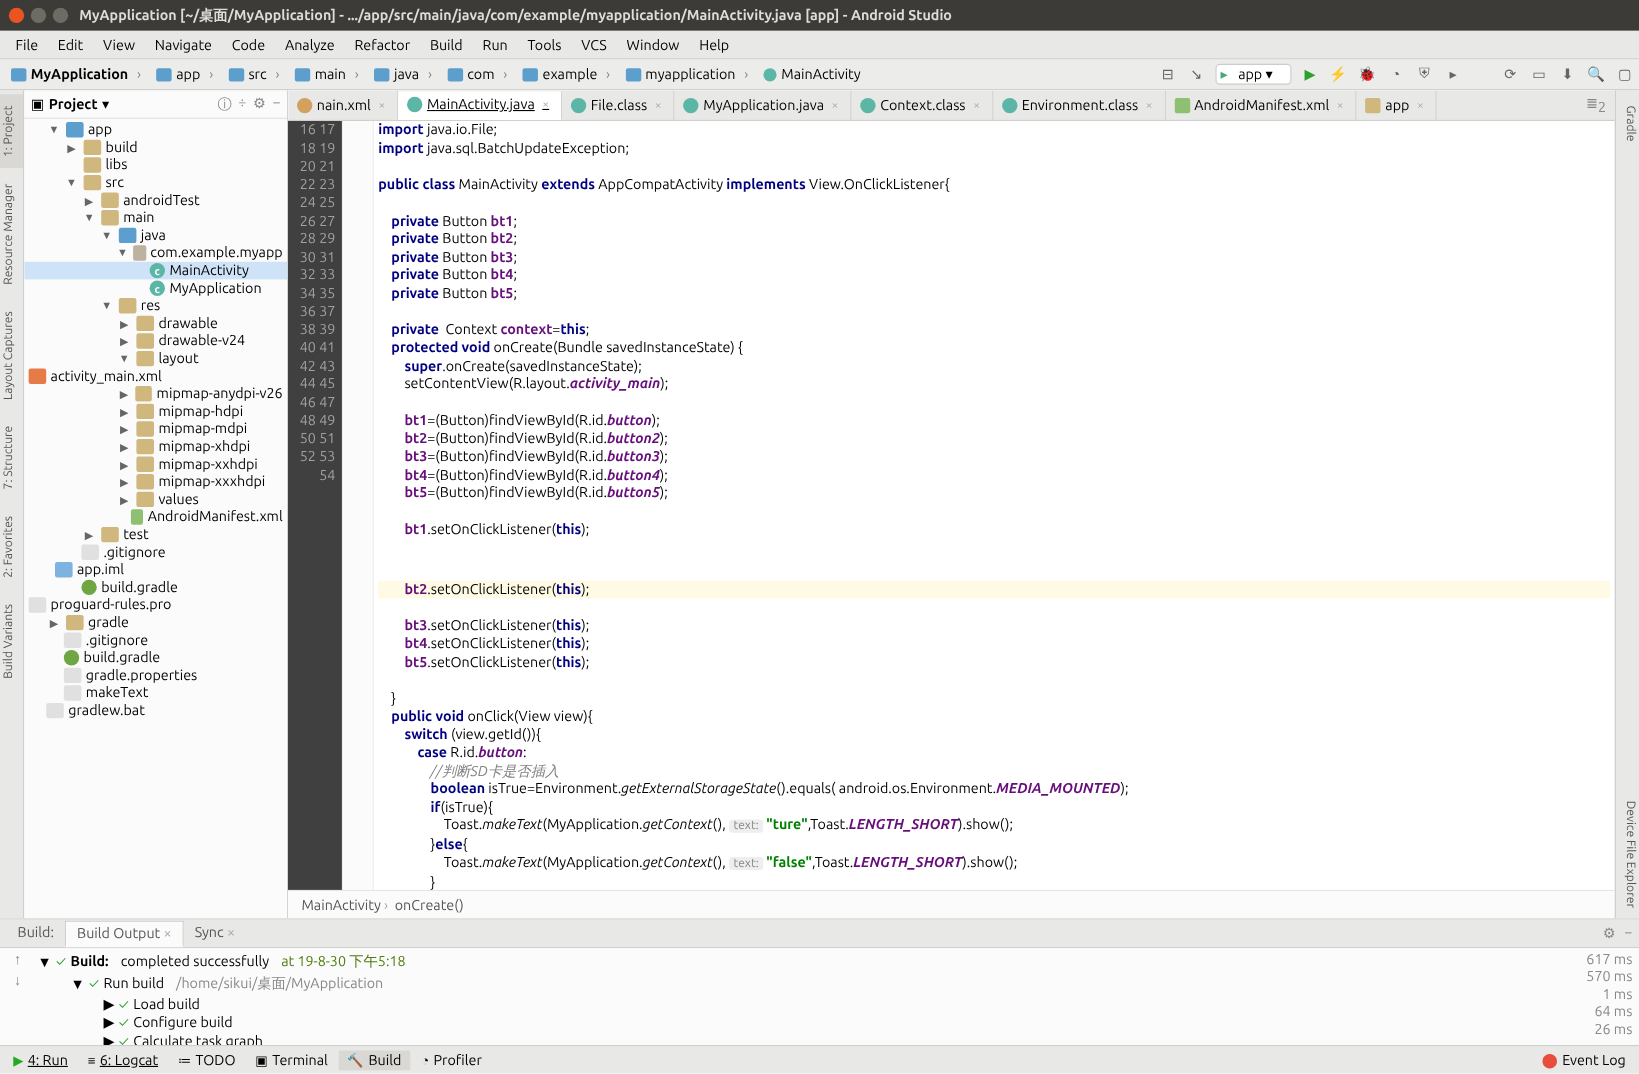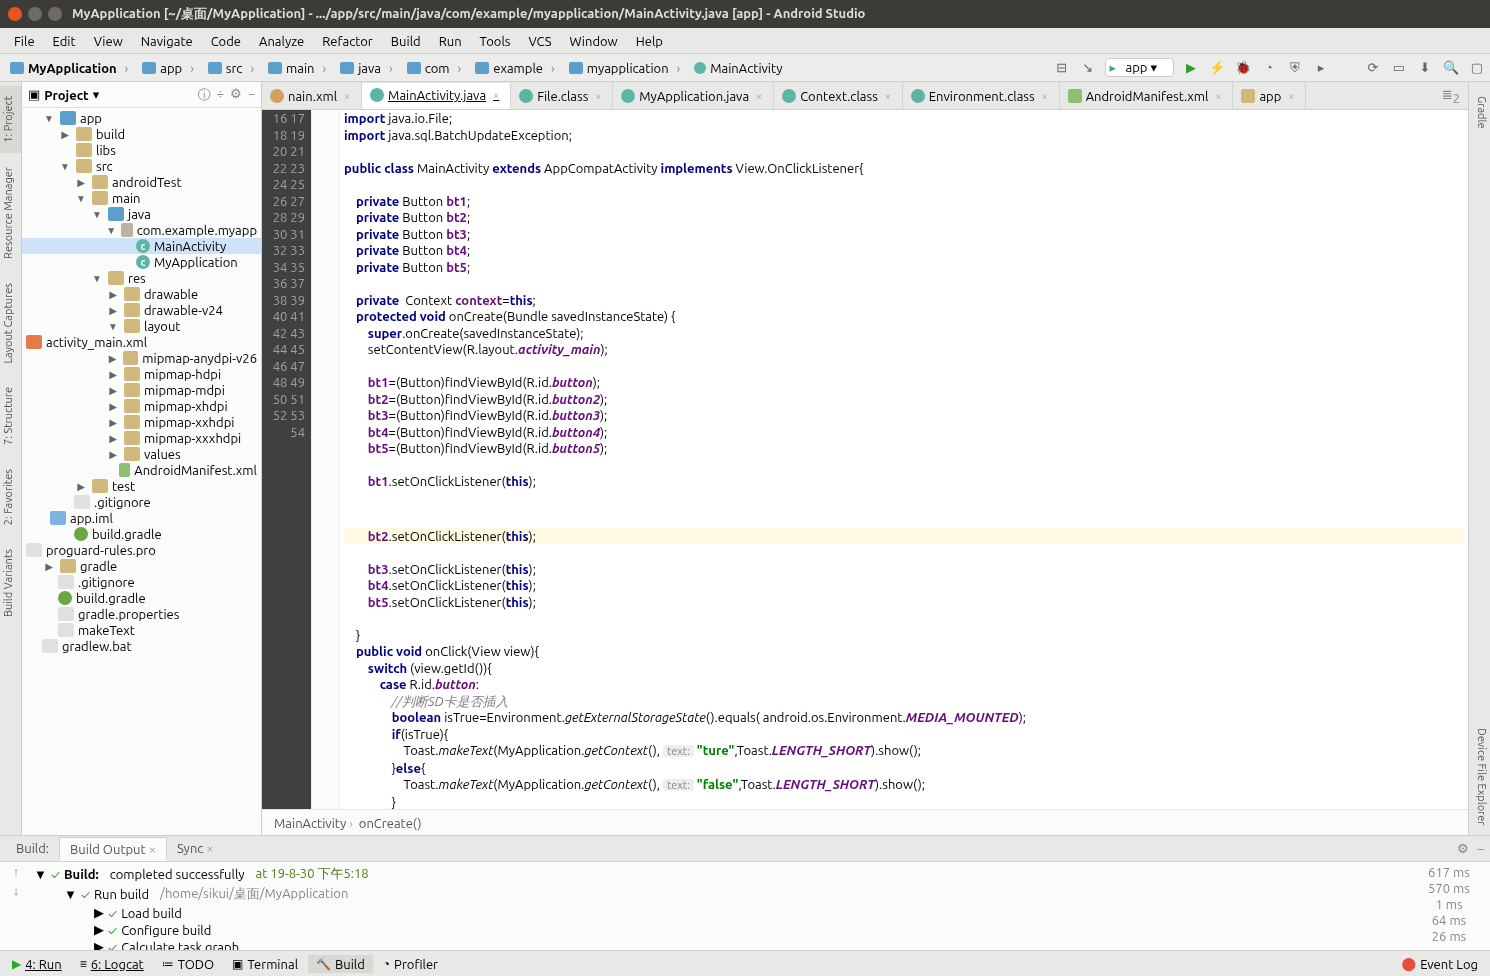--- a/index.html
+++ b/index.html
@@ -89,21 +89,21 @@
 .build-tabs-wrap { border-top:1px solid #cfcfcd;}
 .build-tabs { height:26px; display:flex; align-items:center; background:#e8e8e6; border-bottom:1px solid #cfcfcd; padding:0 6px; gap:0; justify-content:space-between;}
 .build-tabs .l { display:flex;}
 .btab { padding:4px 10px; cursor:pointer; color:#555;}
 .btab.active { background:#fbfbfb; border:1px solid #cfcfcd; border-bottom-color:#fbfbfb;}
 .build-body { height:88px; background:#fbfbfb; display:flex; padding:2px 6px; overflow:hidden; gap:8px;}
 .build-col-l { width:20px; display:flex; flex-direction:column; gap:4px; color:#888; align-items:center;}
 .build-tree { flex:1; }
 .build-tree .bi { padding:1px 0; display:flex; align-items:center; gap:4px;}
 .chk { color:#2da02d; }
-.build-times { width:70px; text-align:center; color:#888;}
+.build-times { width:70px; text-align:right; color:#888;}
 .build-times div { padding:1px 0;}
 
 
 .statusbar { height:26px; display:flex; align-items:center; background:#e8e8e6; border-top:1px solid #cfcfcd; padding:0 4px; gap:2px; font-size:12px;}
 .statusbar .sbtn { padding:2px 8px; display:flex; align-items:center; gap:4px; cursor:pointer;}
 .statusbar .sbtn.active { background:#d9d8d4;}
 .statusbar .spacer { flex:1;}
 .sbtn .sic { font-size:12px;}
 .event-log .red { color:#e74c3c;}
 </style>

